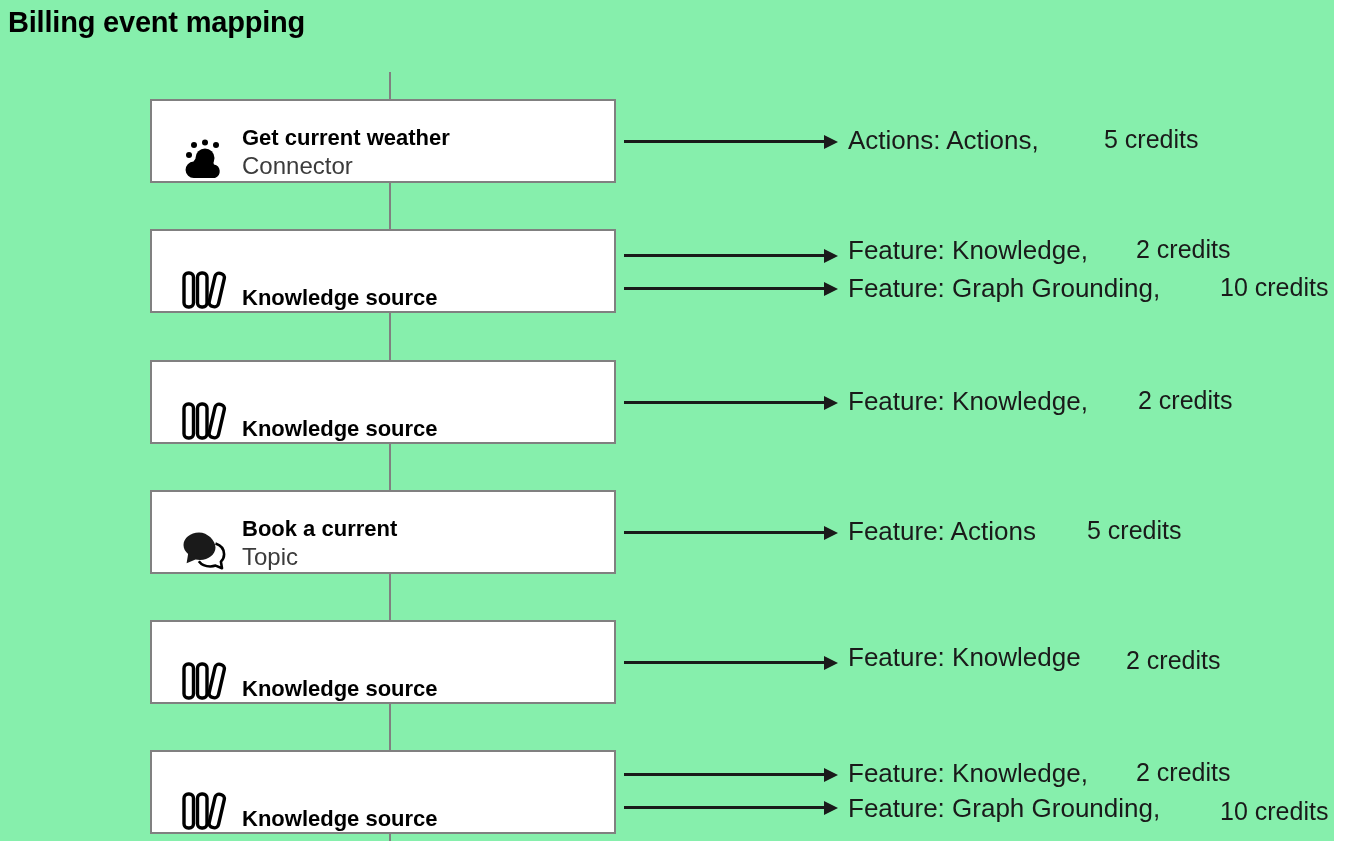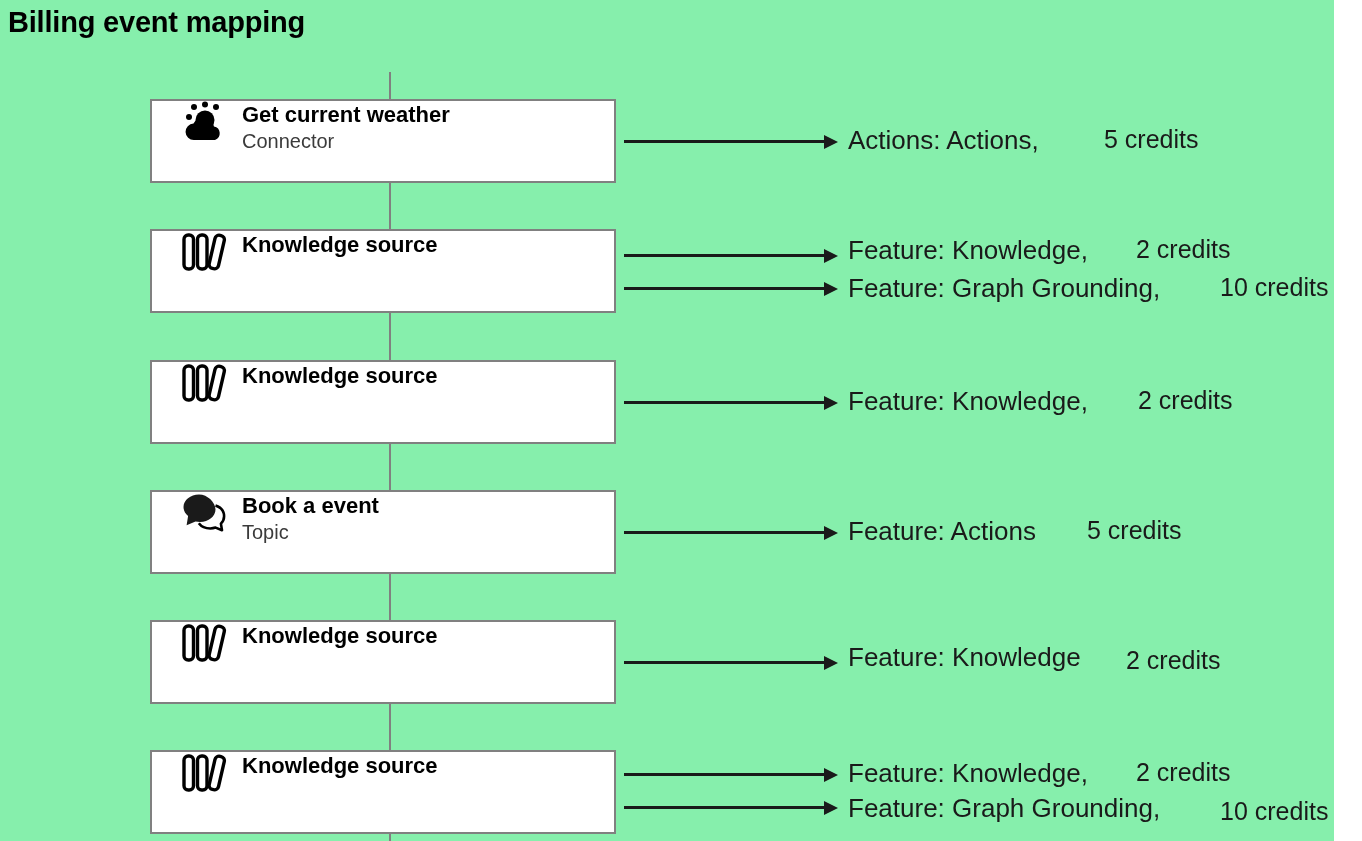--- a/index.html
+++ b/index.html
@@ -44,21 +44,21 @@
 
   
   .node {
     position: absolute;
     left: 150px;
     width: 466px;
     box-sizing: border-box;
     border: 2px solid #808080;
     background: #ffffff;
     display: flex;
-    align-items: flex-start;
+    align-items: flex-end;
   }
   .node-icon {
     width: 56px;
     margin-left: 24px;
     margin-right: 10px;
     flex: 0 0 auto;
     display: flex;
     align-items: center;
     justify-content: center;
     color: #000000;
@@ -69,21 +69,21 @@
     justify-content: center;
   }
   .node-title {
     font-size: 22px;
     font-weight: bold;
     color: #000000;
     line-height: 1.25;
     white-space: nowrap;
   }
   .node-sub {
-    font-size: 20px;
+    font-size: 24px;
     font-weight: normal;
     color: #3b3b3b;
     line-height: 1.25;
     white-space: nowrap;
   }
 
   
   .edge {
     position: absolute;
     left: 624px;
@@ -199,21 +199,21 @@
   <div class="edge-credits" style="left:1138px; top:388px;">2 credits</div>
 
   <div class="node" style="top:490px; height:84px;">
     <div class="node-icon">
       <svg width="46" height="42" viewBox="0 0 46 42" aria-hidden="true">
         <path d="M34.5 13.5c5.6 1.8 8.6 6.2 8.6 10.8 0 2.8-1.2 5.4-3.2 7.3l1.1 6.6-6.4-2.6a16 16 0 0 1-5.3.9c-4.8 0-9.1-2-11.5-5.2" fill="#fff" stroke="#000" stroke-width="2.6" stroke-linejoin="round"></path>
         <path d="M18 2.5C9.4 2.5 2.5 8.1 2.5 15c0 3.5 1.8 6.7 4.6 9l-1.5 9.2 8.9-3.8c1.4.3 2.9.5 4.5.5 8.6 0 15.5-5.6 15.5-12.5S26.6 2.5 18 2.5z" fill="#1a1a1a"></path>
       </svg>
     </div>
     <div class="node-text">
-      <div class="node-title">Book a event</div>
+      <div class="node-title">Book a current</div>
       <div class="node-sub">Topic</div>
     </div>
   </div>
   <div class="edge" style="top:531px; width:214px;">
     <div class="shaft" style="width:200px;"></div>
       <div class="head" style="left:200px;"></div>
   </div>
   <div class="edge-label" style="left:848px; top:518px;">Feature: Actions</div>
   <div class="edge-credits" style="left:1087px; top:518px;">5 credits</div>
 

